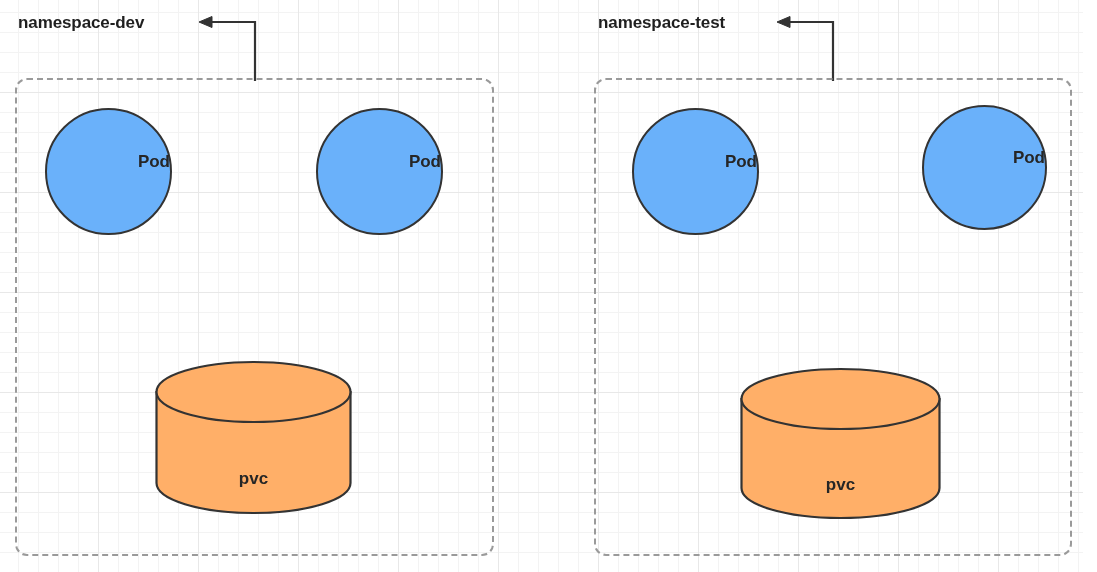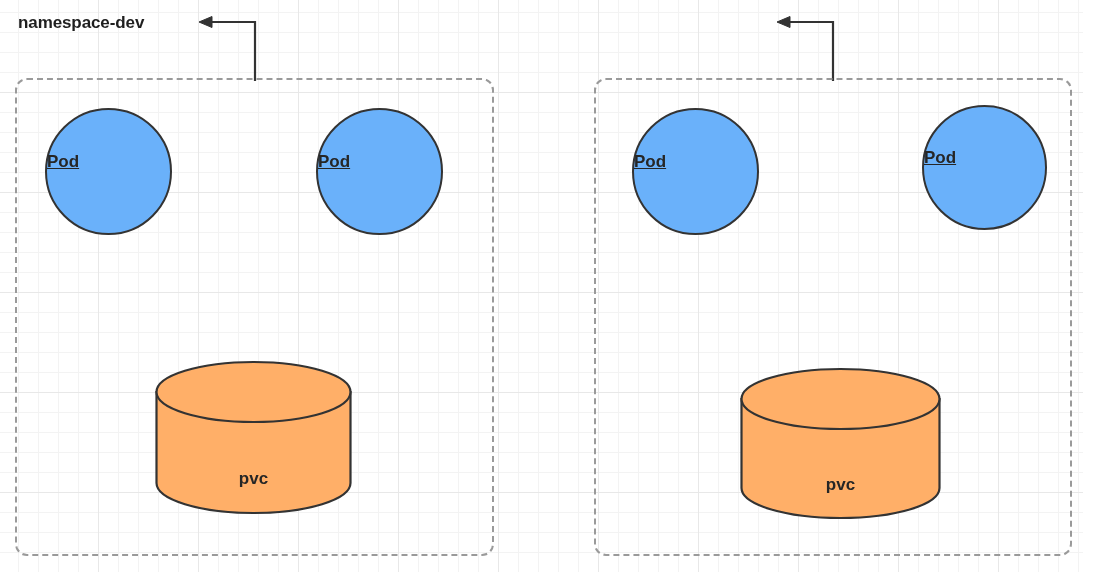--- a/index.html
+++ b/index.html
@@ -56,27 +56,26 @@
     border-radius: 50%;
     background: #6AB1FA;
     border: 2px solid #333333;
   }
   .pod-label {
     position: absolute;
     left: 0;
     right: 0;
     top: 42%;
     transform: translateY(-50%);
-    text-align: left;
+    text-align: right;
     font-family: "Liberation Sans", sans-serif;
     font-size: 17px;
     font-weight: bold;
     color: #262626;
     pointer-events: none;
-    text-decoration: underline;
   }
 
   
   .cyl {
     position: absolute;
   }
   .cyl svg {
     display: block;
     overflow: visible;
   }
@@ -116,20 +115,21 @@
   </div>
 
   <div class="cyl" style="left:155px; top:361px; width:197px; height:153px;">
     <svg width="197" height="153" viewBox="0 0 197 153">
       <path d="M 1.5 31 L 1.5 122 A 97 30 0 0 0 195.5 122 L 195.5 31 Z" fill="#FFAF68" stroke="#333333" stroke-width="2.2"></path>
       <ellipse cx="98.5" cy="31" rx="97" ry="30" fill="#FFAF68" stroke="#333333" stroke-width="2.2"></ellipse>
     </svg>
     <div class="cyl-label" style="top:84px;">pvc</div>
   </div>
 
+  <div class="ns-label" style="left:598px; top:13px;">namespace-test</div>
 
   <svg class="connector" style="left:768px; top:10px; width:80px; height:80px;" viewBox="0 0 80 80">
     <path d="M 65 70 L 65 12 L 16 12" fill="none" stroke="#333333" stroke-width="2.2" stroke-linecap="square" stroke-linejoin="miter"></path>
     <path d="M 9 12 L 22 6.5 L 22 17.5 Z" fill="#333333" stroke="#333333" stroke-width="1"></path>
   </svg>
 
   <div class="ns-box" style="left:594px; top:78px; width:478px; height:478px;"></div>
 
   <div class="pod" style="left:632px; top:108px; width:127px; height:127px;">
     <div class="pod-label">Pod</div>

